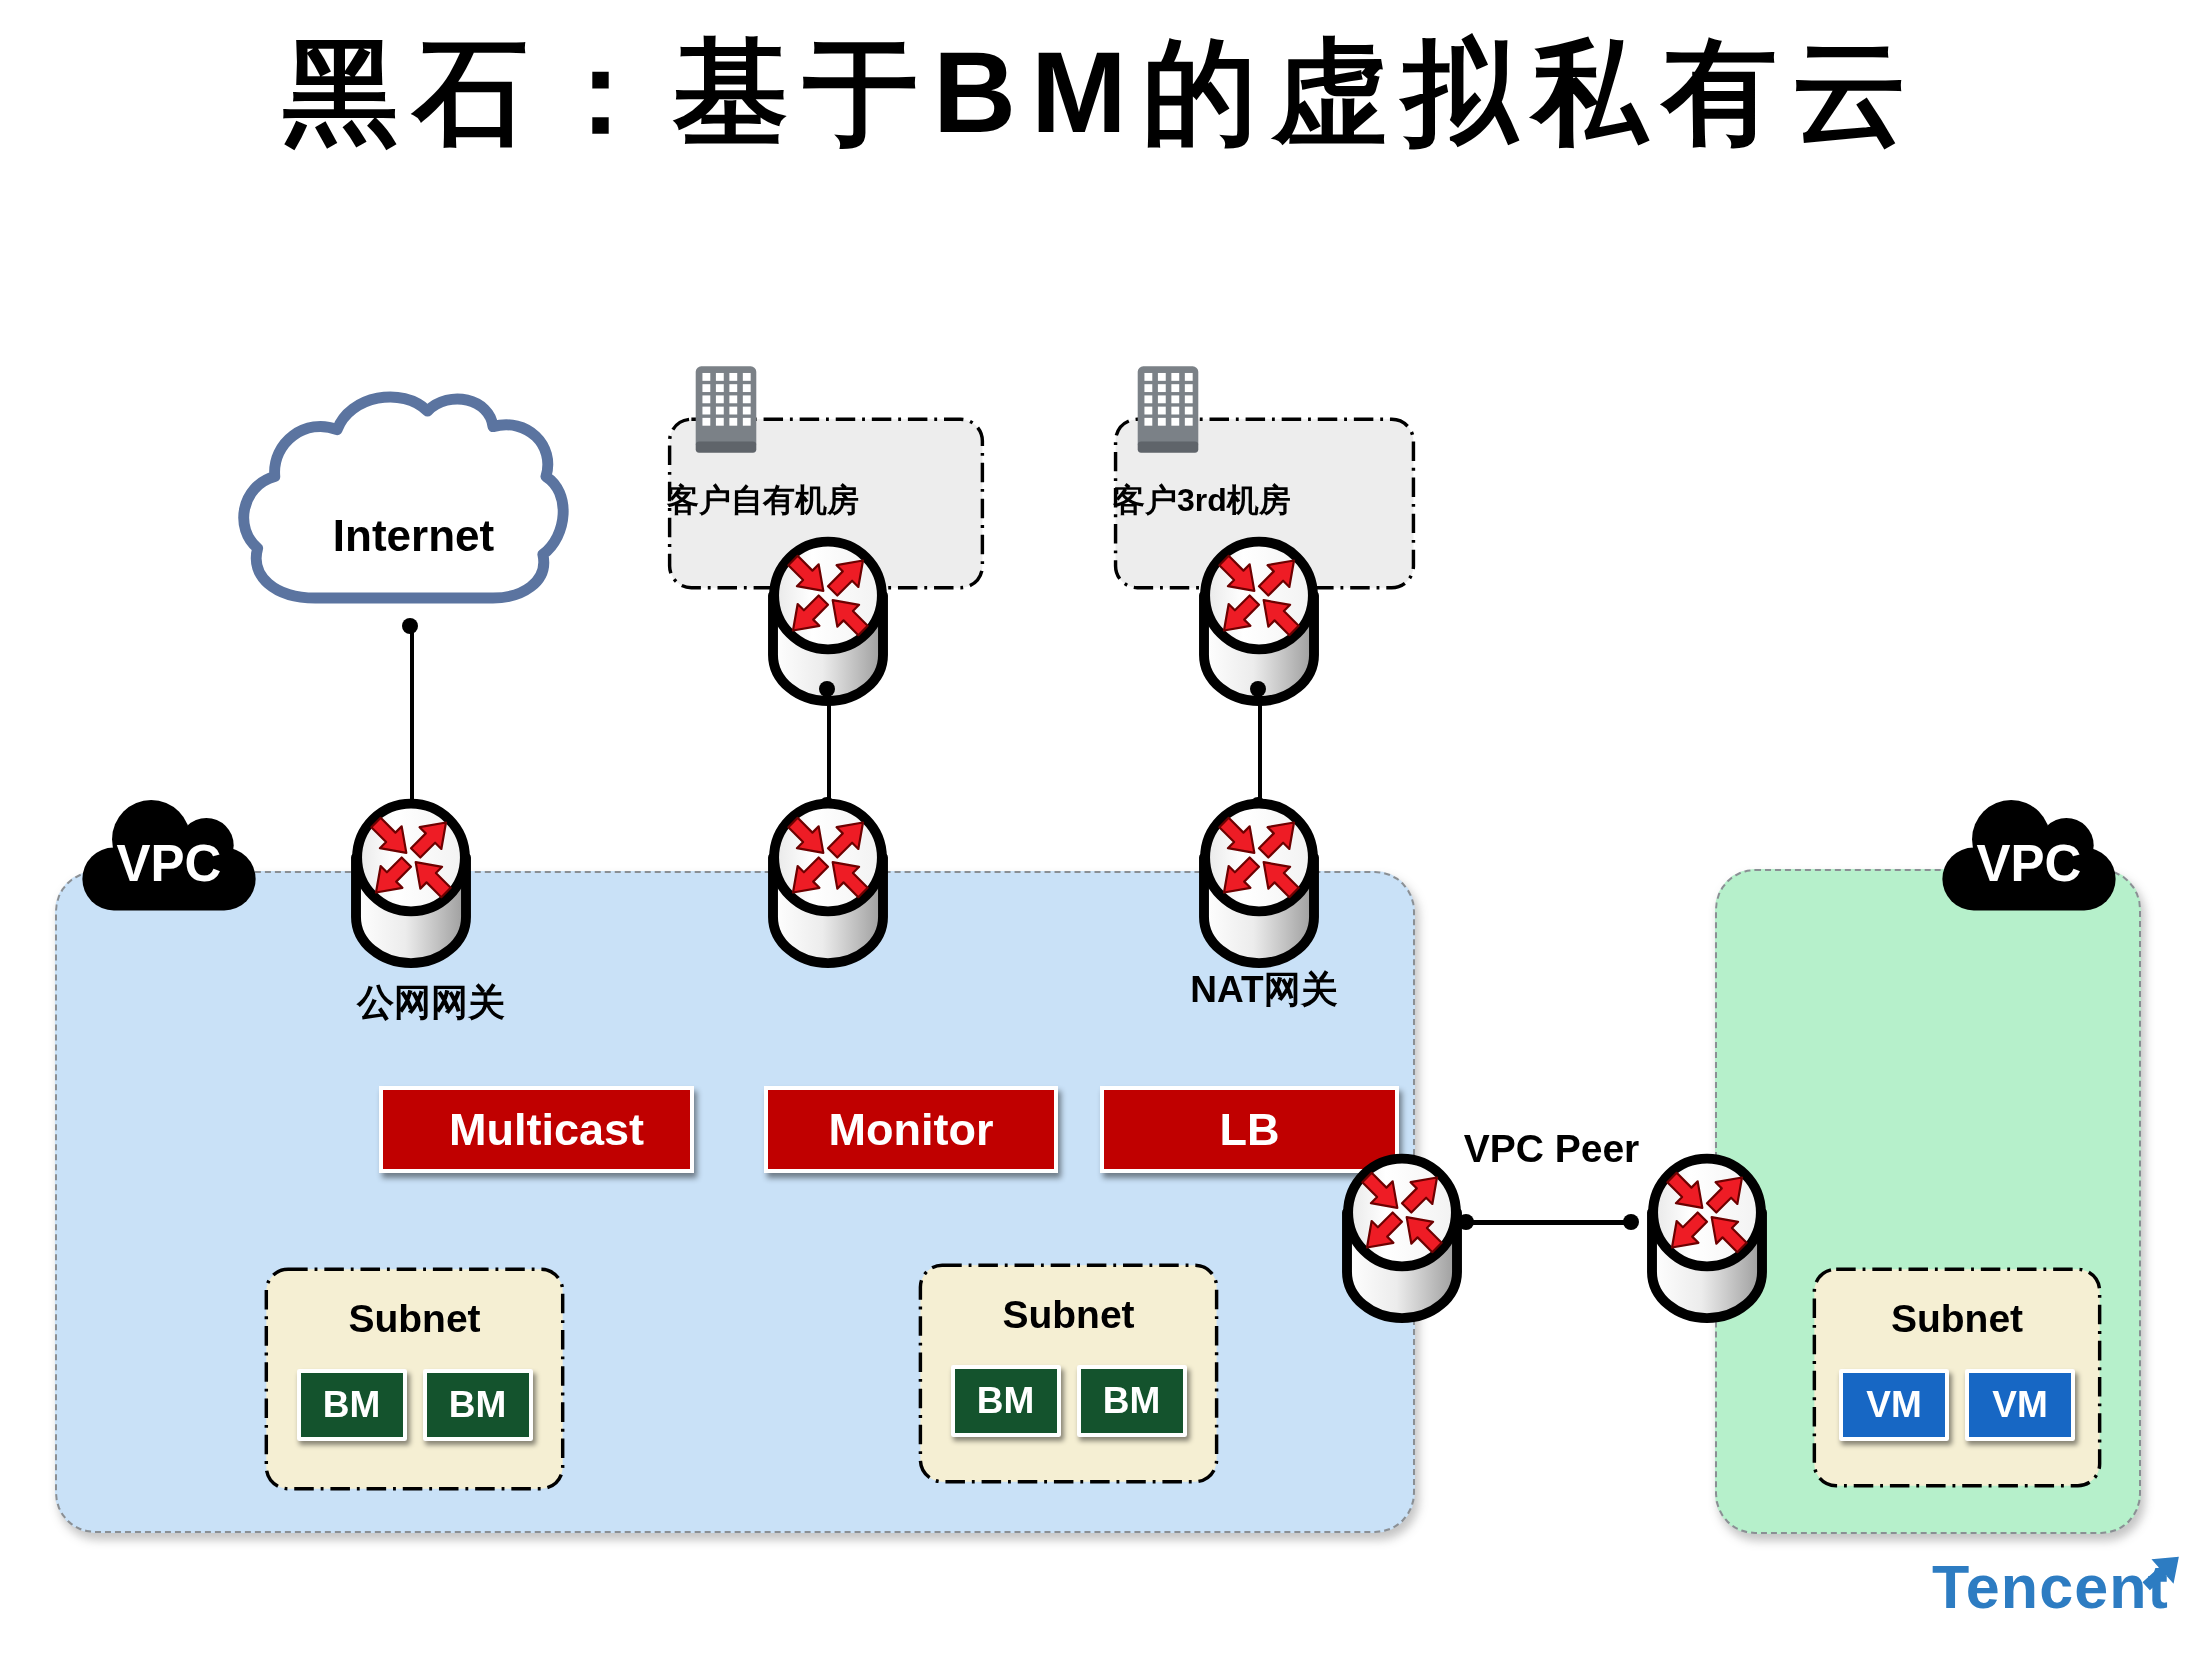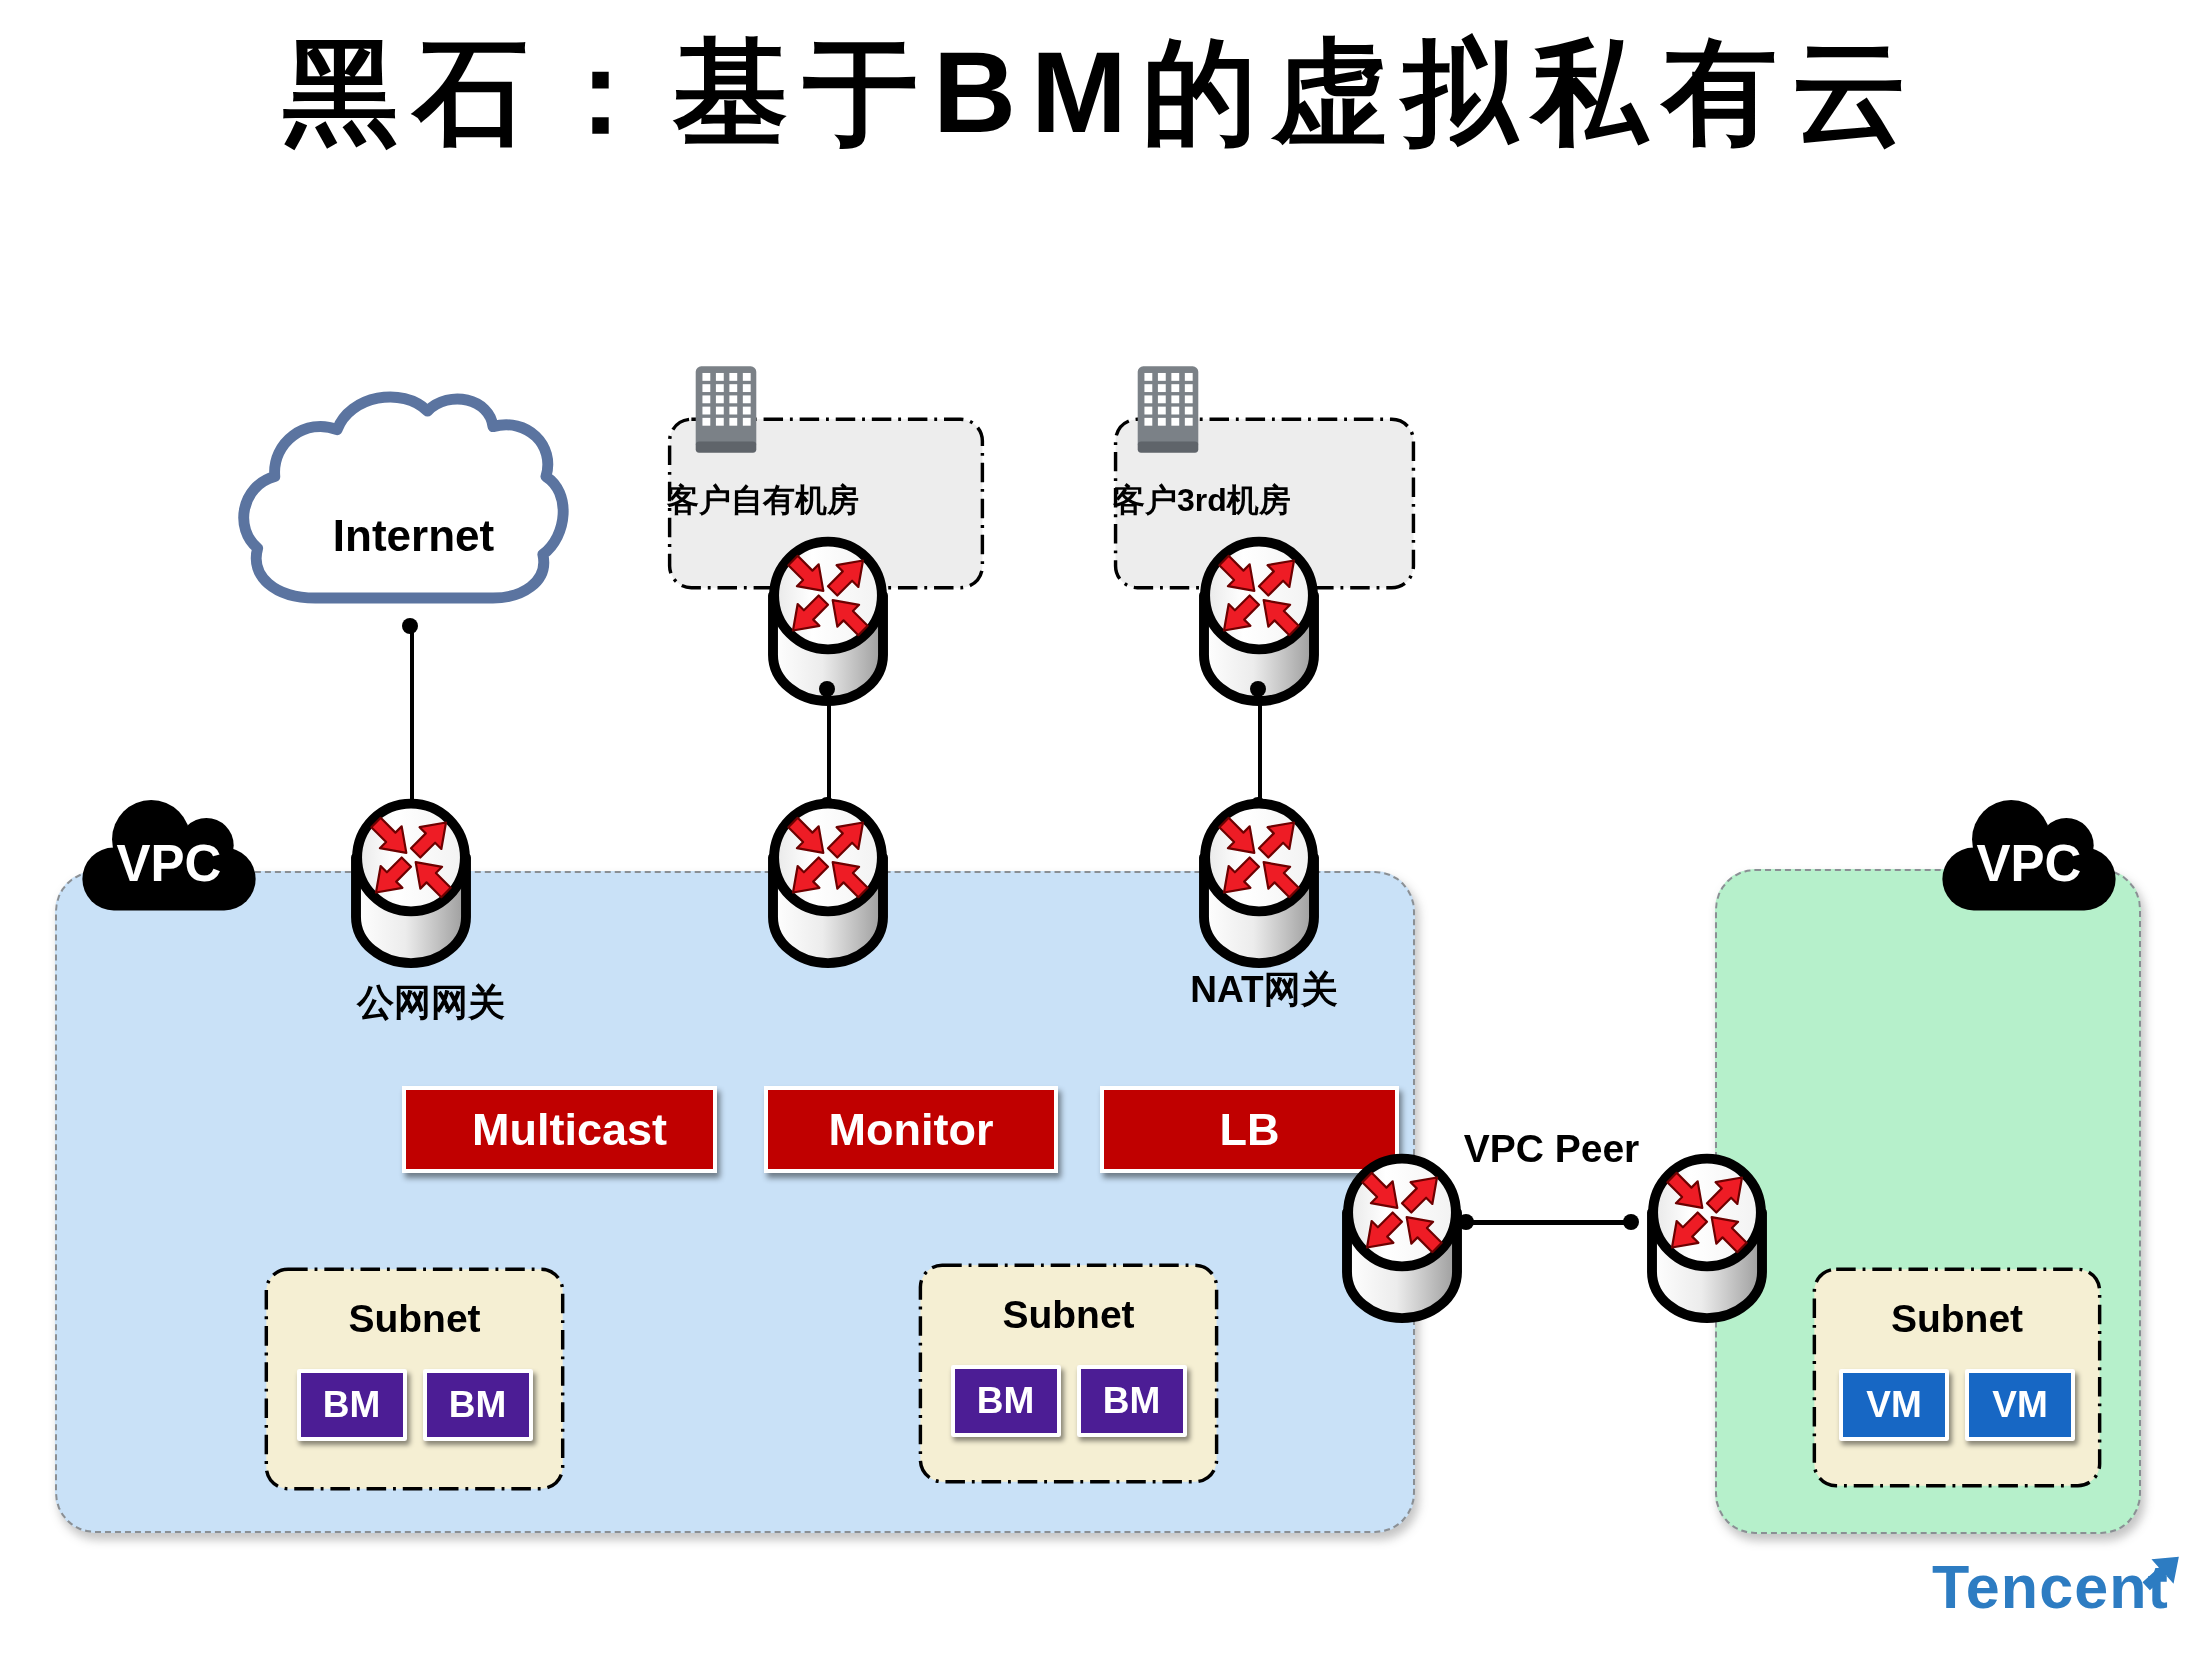--- a/index.html
+++ b/index.html
@@ -33,21 +33,21 @@
   .subnet .dd rect{fill:#F5EFD3;}
   .dc-label{position:absolute;left:0;right:0;top:62px;text-align:left;
             font-size:32px;font-weight:800;}
   .subnet-label{position:absolute;left:0;right:0;top:30px;text-align:center;
                 font-size:39px;font-weight:800;}
   .chip-row{position:absolute;left:0;right:0;top:102px;display:flex;gap:16px;justify-content:center;}
   .chip{width:102px;height:64px;border:4.6px solid #fff;border-radius:2.3px;
         display:flex;align-items:center;justify-content:center;
         color:#fff;font-size:37px;font-weight:800;
         box-shadow:2.9px 4px 5.2px rgba(0,0,0,.45);}
-  .chip.bm{background:#4c1d95;}
+  .chip.bm{background:#14532d;}
   .chip.vm{background:#1767C4;}
 
   
   .building{position:absolute;width:68px;height:92px;}
   .router{position:absolute;width:132px;height:174px;}
 
   
   .vline{position:absolute;width:4px;background:#000;}
   .hline{position:absolute;height:5.2px;background:#000;}
   .dot{position:absolute;width:16px;height:16px;background:#000;border-radius:50%;}
@@ -213,21 +213,21 @@
   <svg class="router" style="left:762px;top:798px;" viewBox="0 0 230 303" width="132" height="174">
       <use href="#router"></use>
     </svg>
   <svg class="router" style="left:1193px;top:798px;" viewBox="0 0 230 303" width="132" height="174">
       <use href="#router"></use>
     </svg>
 
   <div class="gw-label" style="left:276px;top:978px;">公网网关</div>
   <div class="gw-label" style="left:1109px;top:965px;">NAT网关</div>
 
-  <div class="svc" style="left:402px;width:315px;padding-left:20px;">Multicast</div>
+  <div class="svc" style="left:379px;width:315px;padding-left:20px;">Multicast</div>
   <div class="svc" style="left:764px;width:294px;">Monitor</div>
   <div class="svc" style="left:1100px;width:299px;">LB</div>
 
   <div class="peer-label">VPC Peer</div>
   <div class="hline" style="left:1466px;top:1220px;width:170px;"></div>
   <div class="dot" style="left:1458px;top:1214px;"></div>
   <div class="dot" style="left:1623px;top:1214px;"></div>
   <svg class="router" style="left:1336px;top:1153px;" viewBox="0 0 230 303" width="132" height="174">
       <use href="#router"></use>
     </svg>

